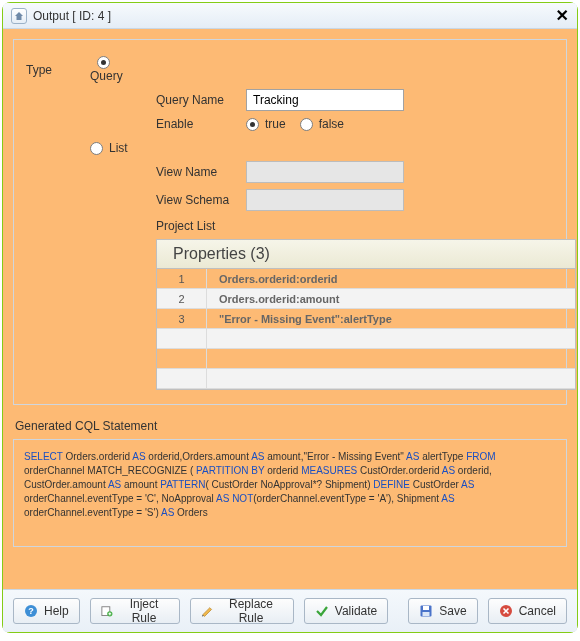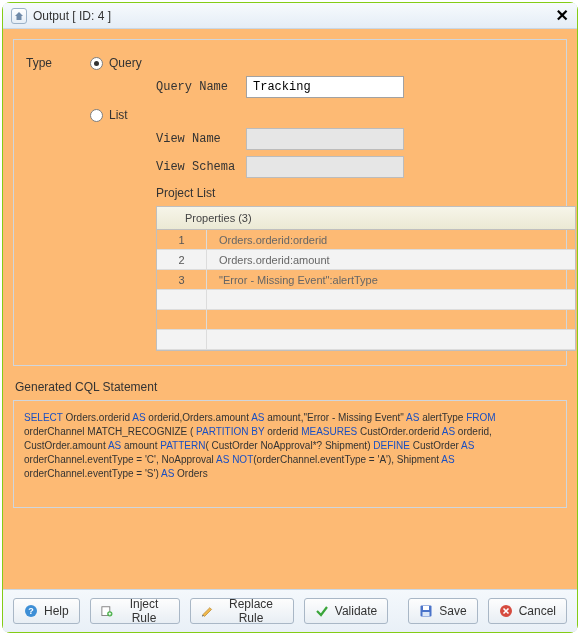--- a/index.html
+++ b/index.html
@@ -61,47 +61,47 @@
   .row { display: flex; align-items: center; margin: 6px 0; }
   .lbl-type { width: 40px; }
   .radio { display:inline-flex; align-items:center; margin-right:14px; cursor:pointer; }
   .radio .dot {
     width:13px;height:13px;border:1px solid #7d7d7d;border-radius:50%;
     margin-right:6px;display:flex;align-items:center;justify-content:center;background:#fff;
   }
   .radio.checked .dot::after {
     content:'';width:5px;height:5px;background:#333;border-radius:50%;
   }
-  .field-row { display:flex;align-items:center;margin:6px 0 6px 130px;font-family:Liberation Mono, monospace; }
+  .field-row { display:flex;align-items:center;margin:6px 0 6px 130px; }
   .field-lbl { width: 90px; }
   .text-input {
     width: 158px; height: 22px; border:1px solid #a2a2a2;
     padding: 6px 6px; font: inherit; background:#fff;
   }
   .text-input.disabled { background:#e6e6e6; color:#999; border-color:#bcbcbc; }
   .section-lbl { margin: 8px 0 6px 130px; }
 
   .props-table { margin: 0 0 0 130px; width: 420px; border:1px solid #bfbfbf; }
   .props-head {
     background: linear-gradient(#f6f5e9,#ebe9d4);
     border-bottom:1px solid #bfbfbf;
-    padding:5px 28px;
-    font-size:11px;
+    padding:5px 16px;
+    font-size:16px;
     color:#444;
   }
   .props-body { }
   .props-row {
     display:flex; align-items:center;
     border-bottom:1px solid #dcdcdc;
     height:20px;
     font-size:11px;
   }
   .props-row:nth-child(even){ background:#f3f3f3; }
   .props-row .num { width:50px; text-align:center; color:#555; border-right:1px solid #dcdcdc; height:100%; display:flex;align-items:center;justify-content:center;}
-  .props-row .val { padding-left:12px; color:#666; }
+  .props-row .val { padding-left:12px; color:#666;font-weight:bold; }
   .props-row.empty .num { color:transparent; }
 
   .cql-label { margin: 14px 0 6px 2px; }
   .cql-box {
     border:1px solid #cfd6de;
     padding:10px;
     height:108px;
     overflow:auto;
     font-size:10px;
     line-height:1.4;
@@ -139,31 +139,42 @@
     </span>
     <span>Output [ ID: 4 ]</span>
     <span class="close">✕</span>
   </div>
 
   <div class="body">
     <div class="form-box">
 
       <div class="row">
         <span class="lbl-type">Type</span>
-        <span class="radio checked" style="margin-left:24px;">
+        <span class="radio checked" style="margin-left:24px;flex-direction:column;">
           <span class="dot"></span>
             <span>Query</span>
         </span>
       </div>
 
       <div class="field-row">
         <span class="field-lbl">Query Name</span>
         <input class="text-input" value="Tracking" style="">
       </div>
 
+      <div class="field-row">
+        <span class="field-lbl">Enable</span>
+        <span class="radio checked">
+          <span class="dot"></span>
+            <span>true</span>
+        </span>
+        <span class="radio">
+          <span class="dot"></span>
+            <span>false</span>
+        </span>
+      </div>
 
       <div class="row" style="margin-top:10px;">
         <span class="lbl-type"></span>
         <span class="radio" style="margin-left:24px;">
           <span class="dot"></span>
             <span>List</span>
         </span>
       </div>
 
       <div class="field-row">

